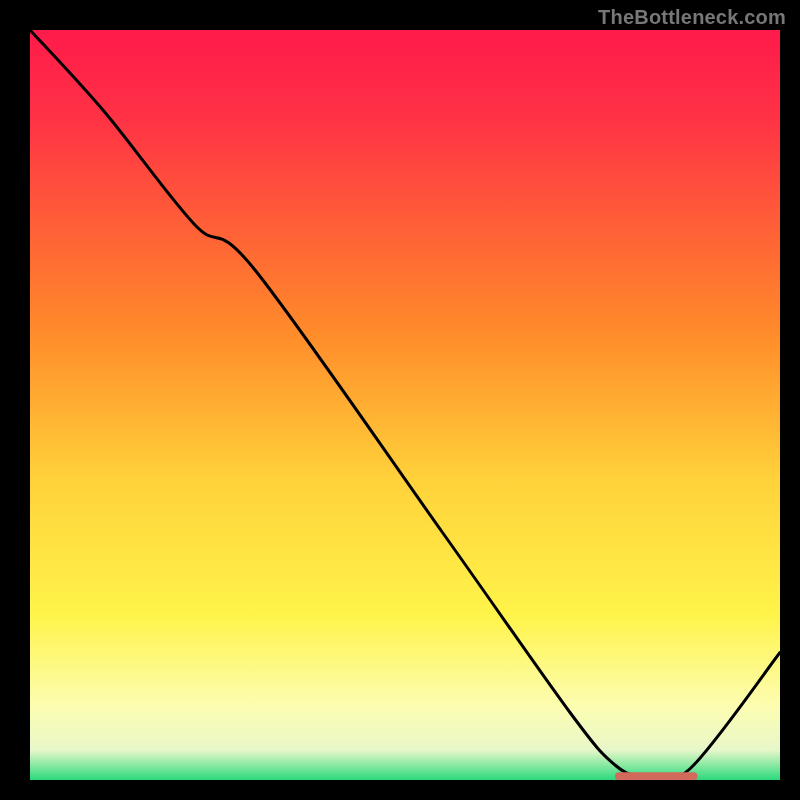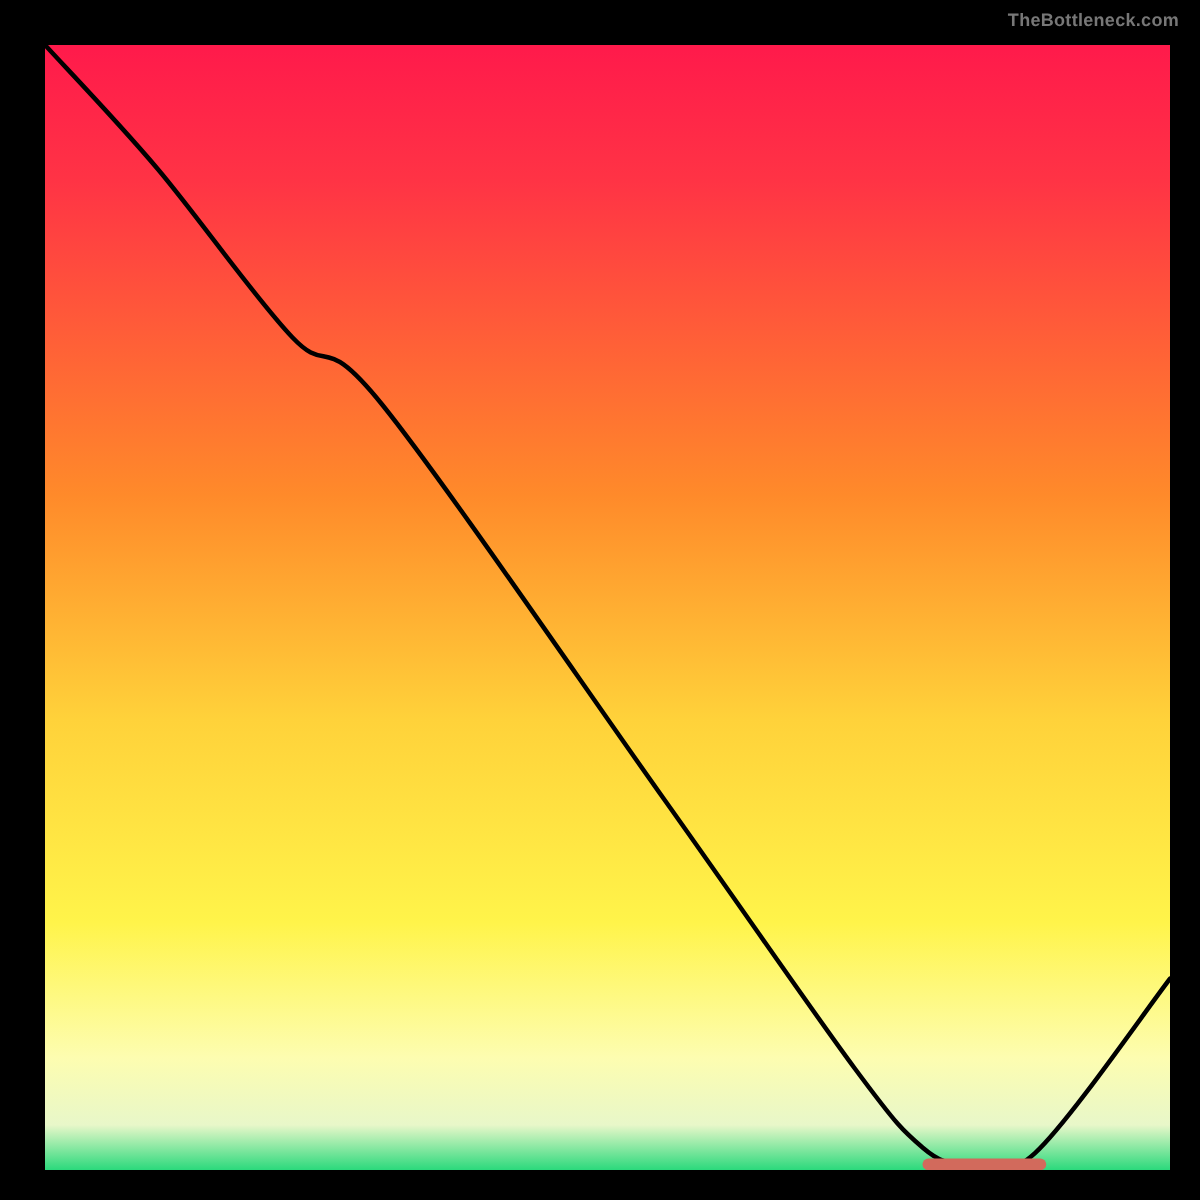--- a/index.html
+++ b/index.html
@@ -15,21 +15,21 @@
     position: relative;
     width: 800px;
     height: 800px;
     background: #000;
   }
   .watermark {
     position: absolute;
     top: 6px;
     right: 14px;
     color: #777;
-    font-size: 12px;
+    font-size: 20px;
     font-weight: 600;
     letter-spacing: 0.2px;
     z-index: 5;
   }
   .plot {
     position: absolute;
     left: 30px;
     top: 30px;
     width: 750px;
     height: 750px;

